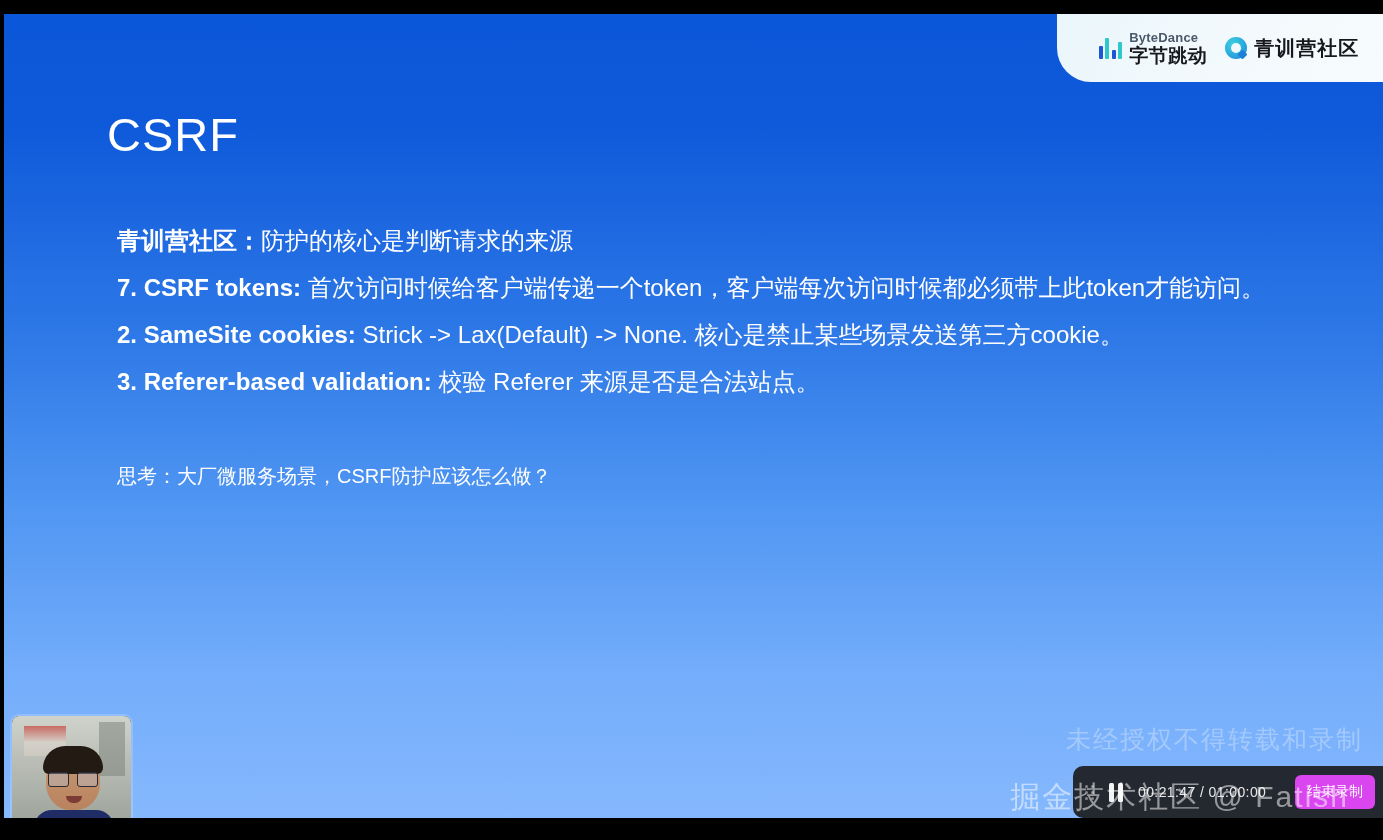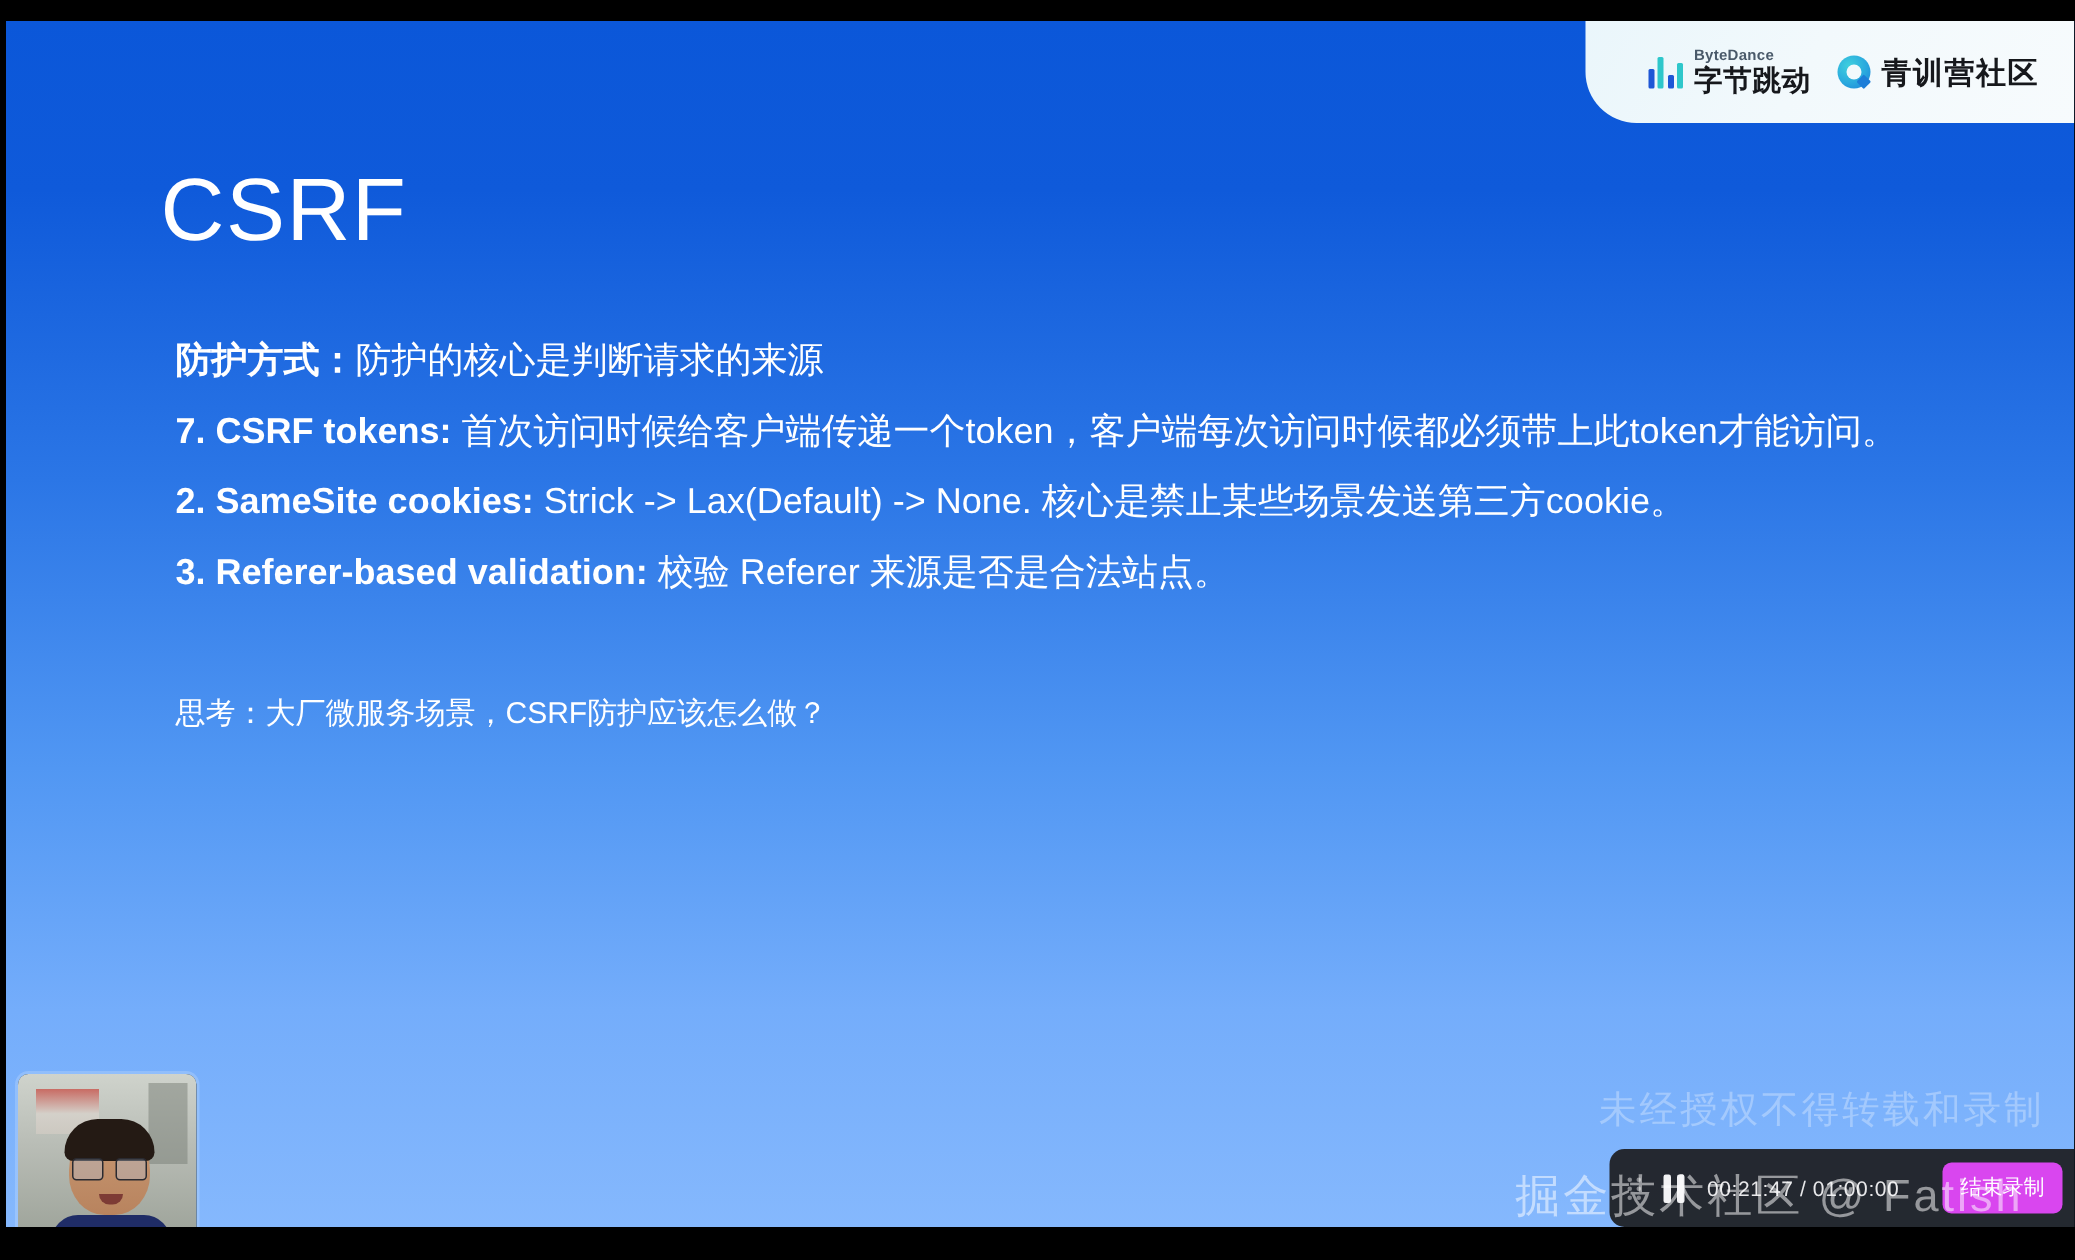--- a/index.html
+++ b/index.html
@@ -93,21 +93,21 @@
     display: block;
     width: 4px;
     border-radius: 1px;
   }
   .bd-mark i:nth-child(1) { height: 13px; background: #1e57d6; }
   .bd-mark i:nth-child(2) { height: 21px; background: #2ec7cb; }
   .bd-mark i:nth-child(3) { height: 9px;  background: #1e57d6; }
   .bd-mark i:nth-child(4) { height: 17px; background: #2ec7cb; }
   .bd-text { display: flex; flex-direction: column; line-height: 1; }
   .bd-sub {
-    font-size: 10px;
+    font-size: 13px;
     color: #4a5a6a;
     letter-spacing: .2px;
     margin-bottom: 2px;
     font-weight: 600;
   }
   .bd-cn {
     font-size: 19px;
     color: #16181c;
     font-weight: 700;
     letter-spacing: .5px;
@@ -141,21 +141,21 @@
     color: #16181c;
     font-weight: 700;
     letter-spacing: 1px;
   }
 
   
   .slide-title {
     position: absolute;
     left: 103px;
     top: 97px;
-    font-size: 59px;
+    font-size: 47px;
     font-weight: 400;
     color: #ffffff;
     letter-spacing: 1px;
     line-height: 1;
   }
 
   
   .slide-body {
     position: absolute;
     left: 113px;
@@ -353,21 +353,21 @@
       </div>
       <div class="logo-group">
         <span class="qx-icon"></span>
         <span class="qx-cn">青训营社区</span>
       </div>
     </div>
 
     <div class="slide-title">CSRF</div>
 
     <div class="slide-body">
-      <div class="body-line lead"><b>防护方式：</b><span class="light">防护的核心是判断请求的来源</span></div>
+      <div class="body-line lead"><b>青训营社区：</b><span class="light">防护的核心是判断请求的来源</span></div>
       <div class="body-line"><b>7. CSRF tokens:</b><span class="light"> 首次访问时候给客户端传递一个token，客户端每次访问时候都必须带上此token才能访问。</span></div>
       <div class="body-line"><b>2. SameSite cookies:</b><span class="light"> Strick -&gt; Lax(Default) -&gt; None. 核心是禁止某些场景发送第三方cookie。</span></div>
       <div class="body-line"><b>3. Referer-based validation:</b><span class="light"> 校验 Referer 来源是否是合法站点。</span></div>
       <div class="spacer"></div>
       <div class="body-line question">思考：大厂微服务场景，CSRF防护应该怎么做？</div>
     </div>
 
     <div class="wm-hidden">未经授权不得转载和录制</div>
 
   </div>

